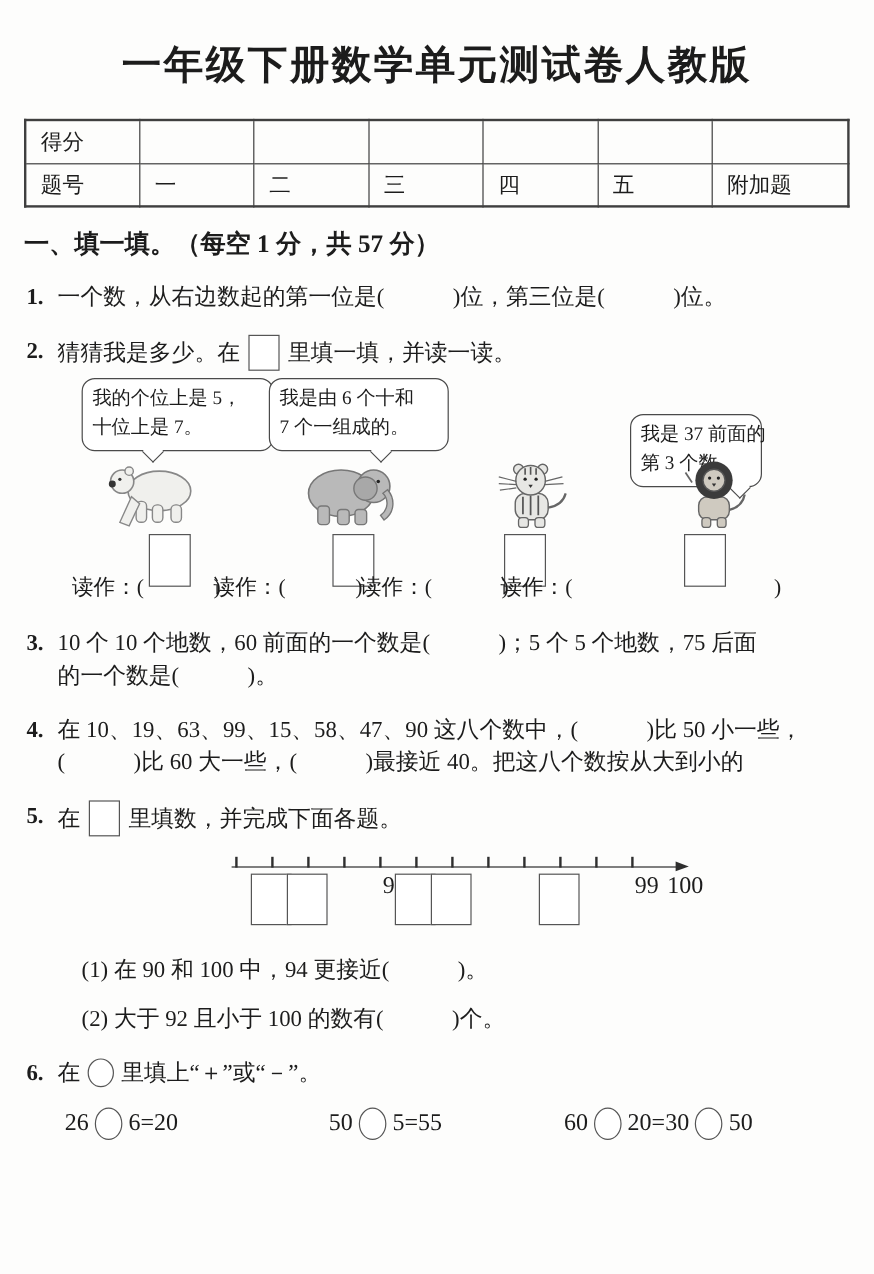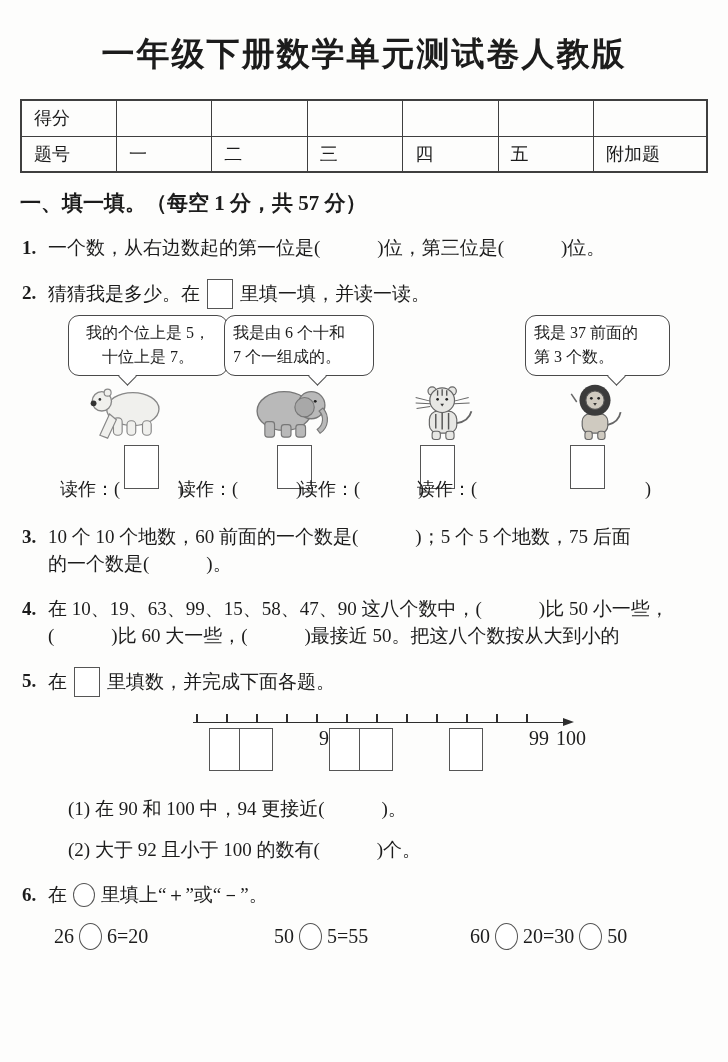--- a/index.html
+++ b/index.html
@@ -106,31 +106,31 @@
   <div class="qline">
     <span class="qnum">1.</span><span>一个数，从右边数起的第一位是(　　　)位，第三位是(　　　)位。</span>
   </div>
 
   <div class="qline">
     <span class="qnum">2.</span><span>猜猜我是多少。在</span><span class="inline-box"></span><span>里填一填，并读一读。</span>
   </div>
 
   <div class="q2-visual">
 
-    <div class="bubble" style="left:48px; width:160px;text-align:center;">
+    <div class="bubble" style="left:48px; width:160px;">
       <div>我的个位上是 5，</div>
       <div>十位上是 7。</div>
       <div class="tail" style="left:52px;"></div>
     </div>
     <div class="bubble" style="left:204px; width:150px;">
       <div>我是由 6 个十和</div>
       <div>7 个一组成的。</div>
       <div class="tail" style="left:86px;"></div>
     </div>
-    <div class="bubble" style="left:505px; width:145px;">
+    <div class="bubble" style="left:505px; width:110px;margin-top:30px;">
       <div>我是 37 前面的</div>
       <div>第 3 个数。</div>
       <div class="tail" style="left:84px;"></div>
     </div>
 
     <svg class="animal" style="left:68px;" width="78" height="62" viewBox="0 0 80 64">
       <ellipse cx="46" cy="29" rx="27" ry="17" fill="#f0f0ed" stroke="#888" stroke-width="1.4"></ellipse>
       <rect x="26" y="38" width="9" height="18" rx="4" fill="#f0f0ed" stroke="#888" stroke-width="1.2"></rect>
       <rect x="40" y="41" width="9" height="15" rx="4" fill="#f0f0ed" stroke="#888" stroke-width="1.2"></rect>
       <rect x="56" y="41" width="9" height="15" rx="4" fill="#f0f0ed" stroke="#888" stroke-width="1.2"></rect>
@@ -194,21 +194,21 @@
   </div>
 
   <div class="qline" style="margin-top:8px;">
     <span class="qnum">3.</span><span>10 个 10 个地数，60 前面的一个数是(　　　)；5 个 5 个地数，75 后面</span>
   </div>
   <div class="qcont">的一个数是(　　　)。</div>
 
   <div class="qline">
     <span class="qnum">4.</span><span>在 10、19、63、99、15、58、47、90 这八个数中，(　　　)比 50 小一些，</span>
   </div>
-  <div class="qcont">(　　　)比 60 大一些，(　　　)最接近 50。把这八个数按从大到小的</div>
+  <div class="qcont">(　　　)比 60 大一些，(　　　)最接近 40。把这八个数按从大到小的</div>
 
   <div class="qline">
     <span class="qnum">5.</span><span>在</span><span class="inline-box"></span><span>里填数，并完成下面各题。</span>
   </div>
 
   <div class="numberline">
     <div class="nl-line"></div>
     <div class="nl-arrow"></div>
     <div class="nl-tick" style="left:3px;"></div>
     <div class="nl-tick" style="left:33px;"></div>

